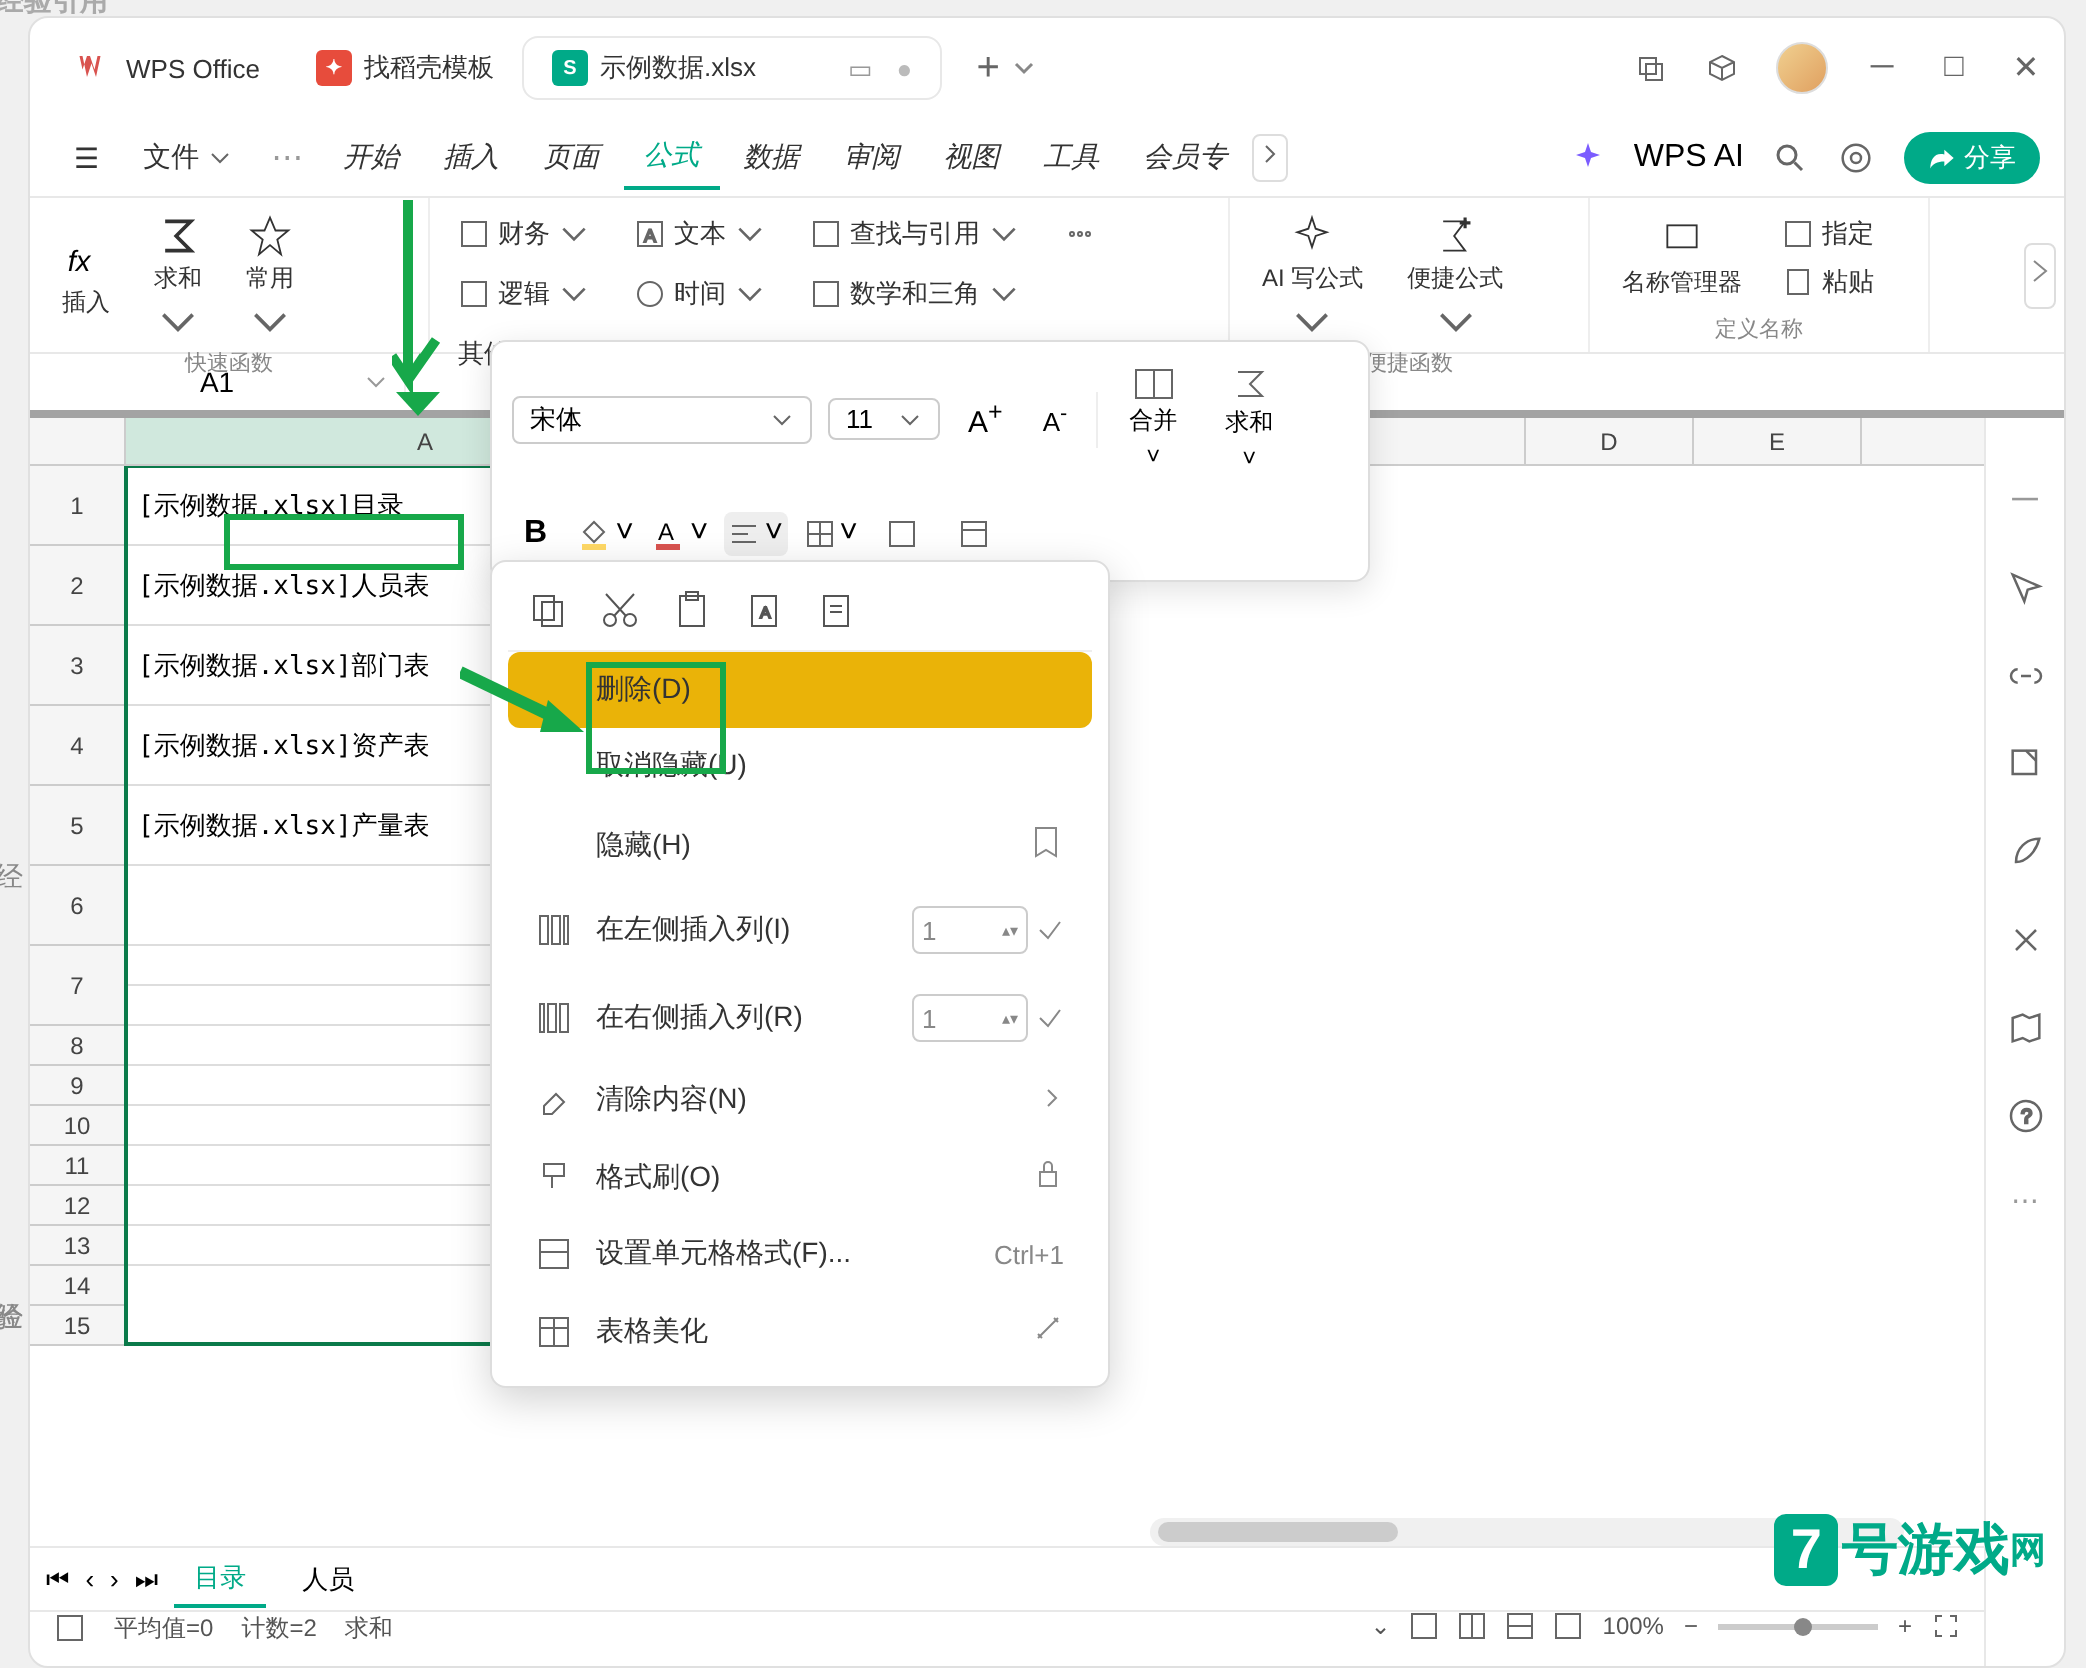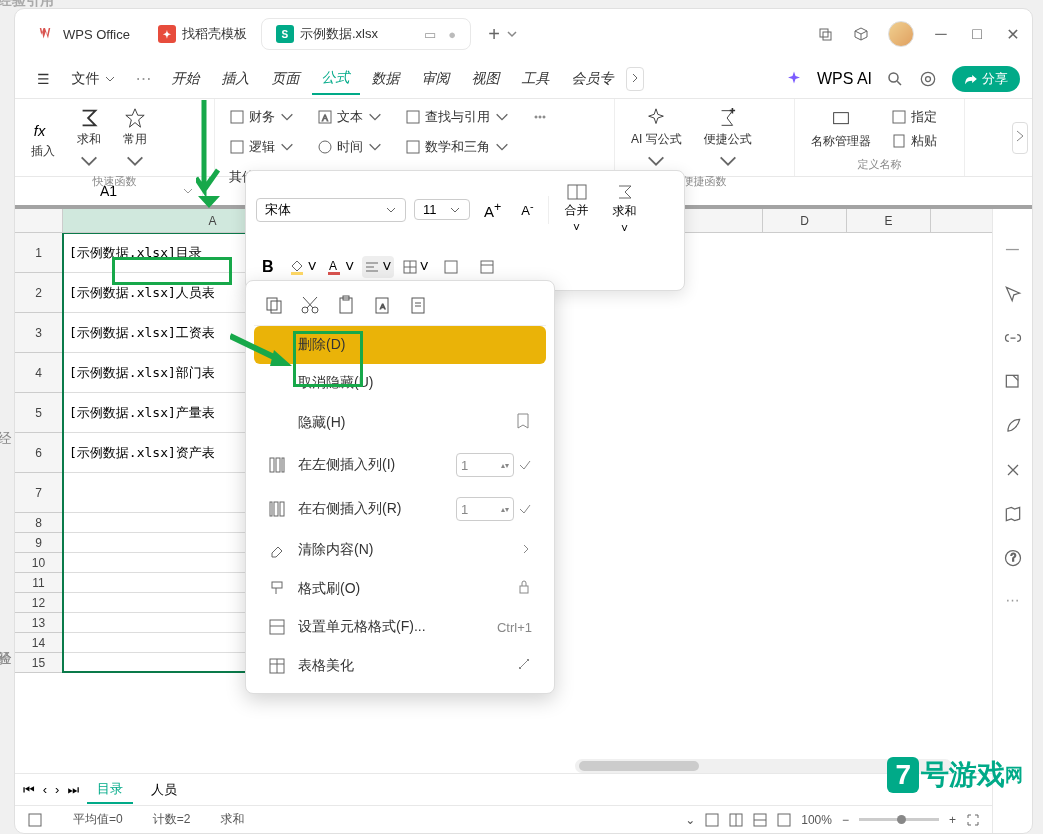--- a/index.html
+++ b/index.html
@@ -39,21 +39,21 @@
 .row-h { height: 40px; border-bottom: 1px solid #ccc; border-right: 1px solid #ccc; display: flex; align-items: center; justify-content: center; font-size: 12px; color: #444; }
 .row-h.small { height: 20px; }
 .cells { position: relative; }
 .cell-col { position: absolute; top: 0; border-right: 1px solid #ddd; }
 .cell { height: 40px; border-bottom: 1px solid #ddd; padding: 0 6px; display: flex; align-items: center; font-size: 13px; font-family: monospace; white-space: nowrap; overflow: hidden; }
 .cell.small { height: 20px; }
 .sel-col-border { position: absolute; border: 2px solid #0a7a4a; pointer-events: none; }
 .sheet-tabs { height: 32px; display: flex; align-items: center; border-top: 1px solid #e8e8e8; padding: 0 8px; gap: 8px; font-size: 13px; }
 .sheet-tab { padding: 4px 10px; cursor: pointer; }
 .sheet-tab.active { border-bottom: 2px solid #0a8; color: #0a8; }
-.statusbar { height: 28px; display: flex; align-items: center; padding: 0 12px; font-size: 12px; color: #555; border-top: 1px solid #e8e8e8; gap: 30px; }
+.statusbar { height: 28px; display: flex; align-items: flex-start; padding: 0 12px; font-size: 12px; color: #555; border-top: 1px solid #e8e8e8; gap: 14px; }
 .right-panel { width: 40px; border-left: 1px solid #e8e8e8; display: flex; flex-direction: column; align-items: center; gap: 24px; padding-top: 30px; color: #666; }
 .right-panel svg { width: 20px; height: 20px; }
 .float-toolbar { position: absolute; left: 245px; top: 170px; width: 440px; background: #fff; border: 1px solid #ddd; border-radius: 8px; box-shadow: 0 4px 16px rgba(0,0,0,0.12); padding: 10px; display: flex; flex-wrap: wrap; gap: 8px; align-items: center; z-index: 50; }
 .ft-select { border: 1px solid #ccc; border-radius: 4px; padding: 2px 8px; font-size: 13px; display: flex; align-items: center; gap: 4px; }
 .ft-btn { padding: 4px 6px; border-radius: 4px; display: flex; align-items: center; justify-content: center; }
 .ft-btn svg { width: 16px; height: 16px; }
 .ft-group { display: flex; gap: 2px; align-items: center; }
 .ft-labelbtn { display: flex; flex-direction: column; align-items: center; font-size: 12px; gap: 2px; padding: 2px 8px; }
 .context-menu { position: absolute; left: 245px; top: 280px; width: 310px; background: #fff; border: 1px solid #ddd; border-radius: 8px; box-shadow: 0 6px 20px rgba(0,0,0,0.18); padding: 8px; z-index: 60; }
 .cm-toolbar { display: flex; gap: 16px; padding: 6px 10px 10px; border-bottom: 1px solid #eee; }
@@ -362,24 +362,23 @@
             <div class="row-h small">11</div>
             <div class="row-h small">12</div>
             <div class="row-h small">13</div>
             <div class="row-h small">14</div>
             <div class="row-h small">15</div>
           </div>
           <div class="cells" style="flex:1">
             <div class="cell-col" style="left:0;width:300px">
               <div class="cell">[示例数据.xlsx]目录</div>
               <div class="cell">[示例数据.xlsx]人员表</div>
-              <div class="cell">[示例数据.xlsx]工资表</div>
               <div class="cell">[示例数据.xlsx]部门表</div>
+              <div class="cell">[示例数据.xlsx]资产表</div>
               <div class="cell">[示例数据.xlsx]产量表</div>
-              <div class="cell">[示例数据.xlsx]资产表</div>
               <div class="cell"></div>
               <div class="cell small"></div>
               <div class="cell small"></div>
               <div class="cell small"></div>
               <div class="cell small"></div>
               <div class="cell small"></div>
               <div class="cell small"></div>
               <div class="cell small"></div>
               <div class="cell small"></div>
             </div>

